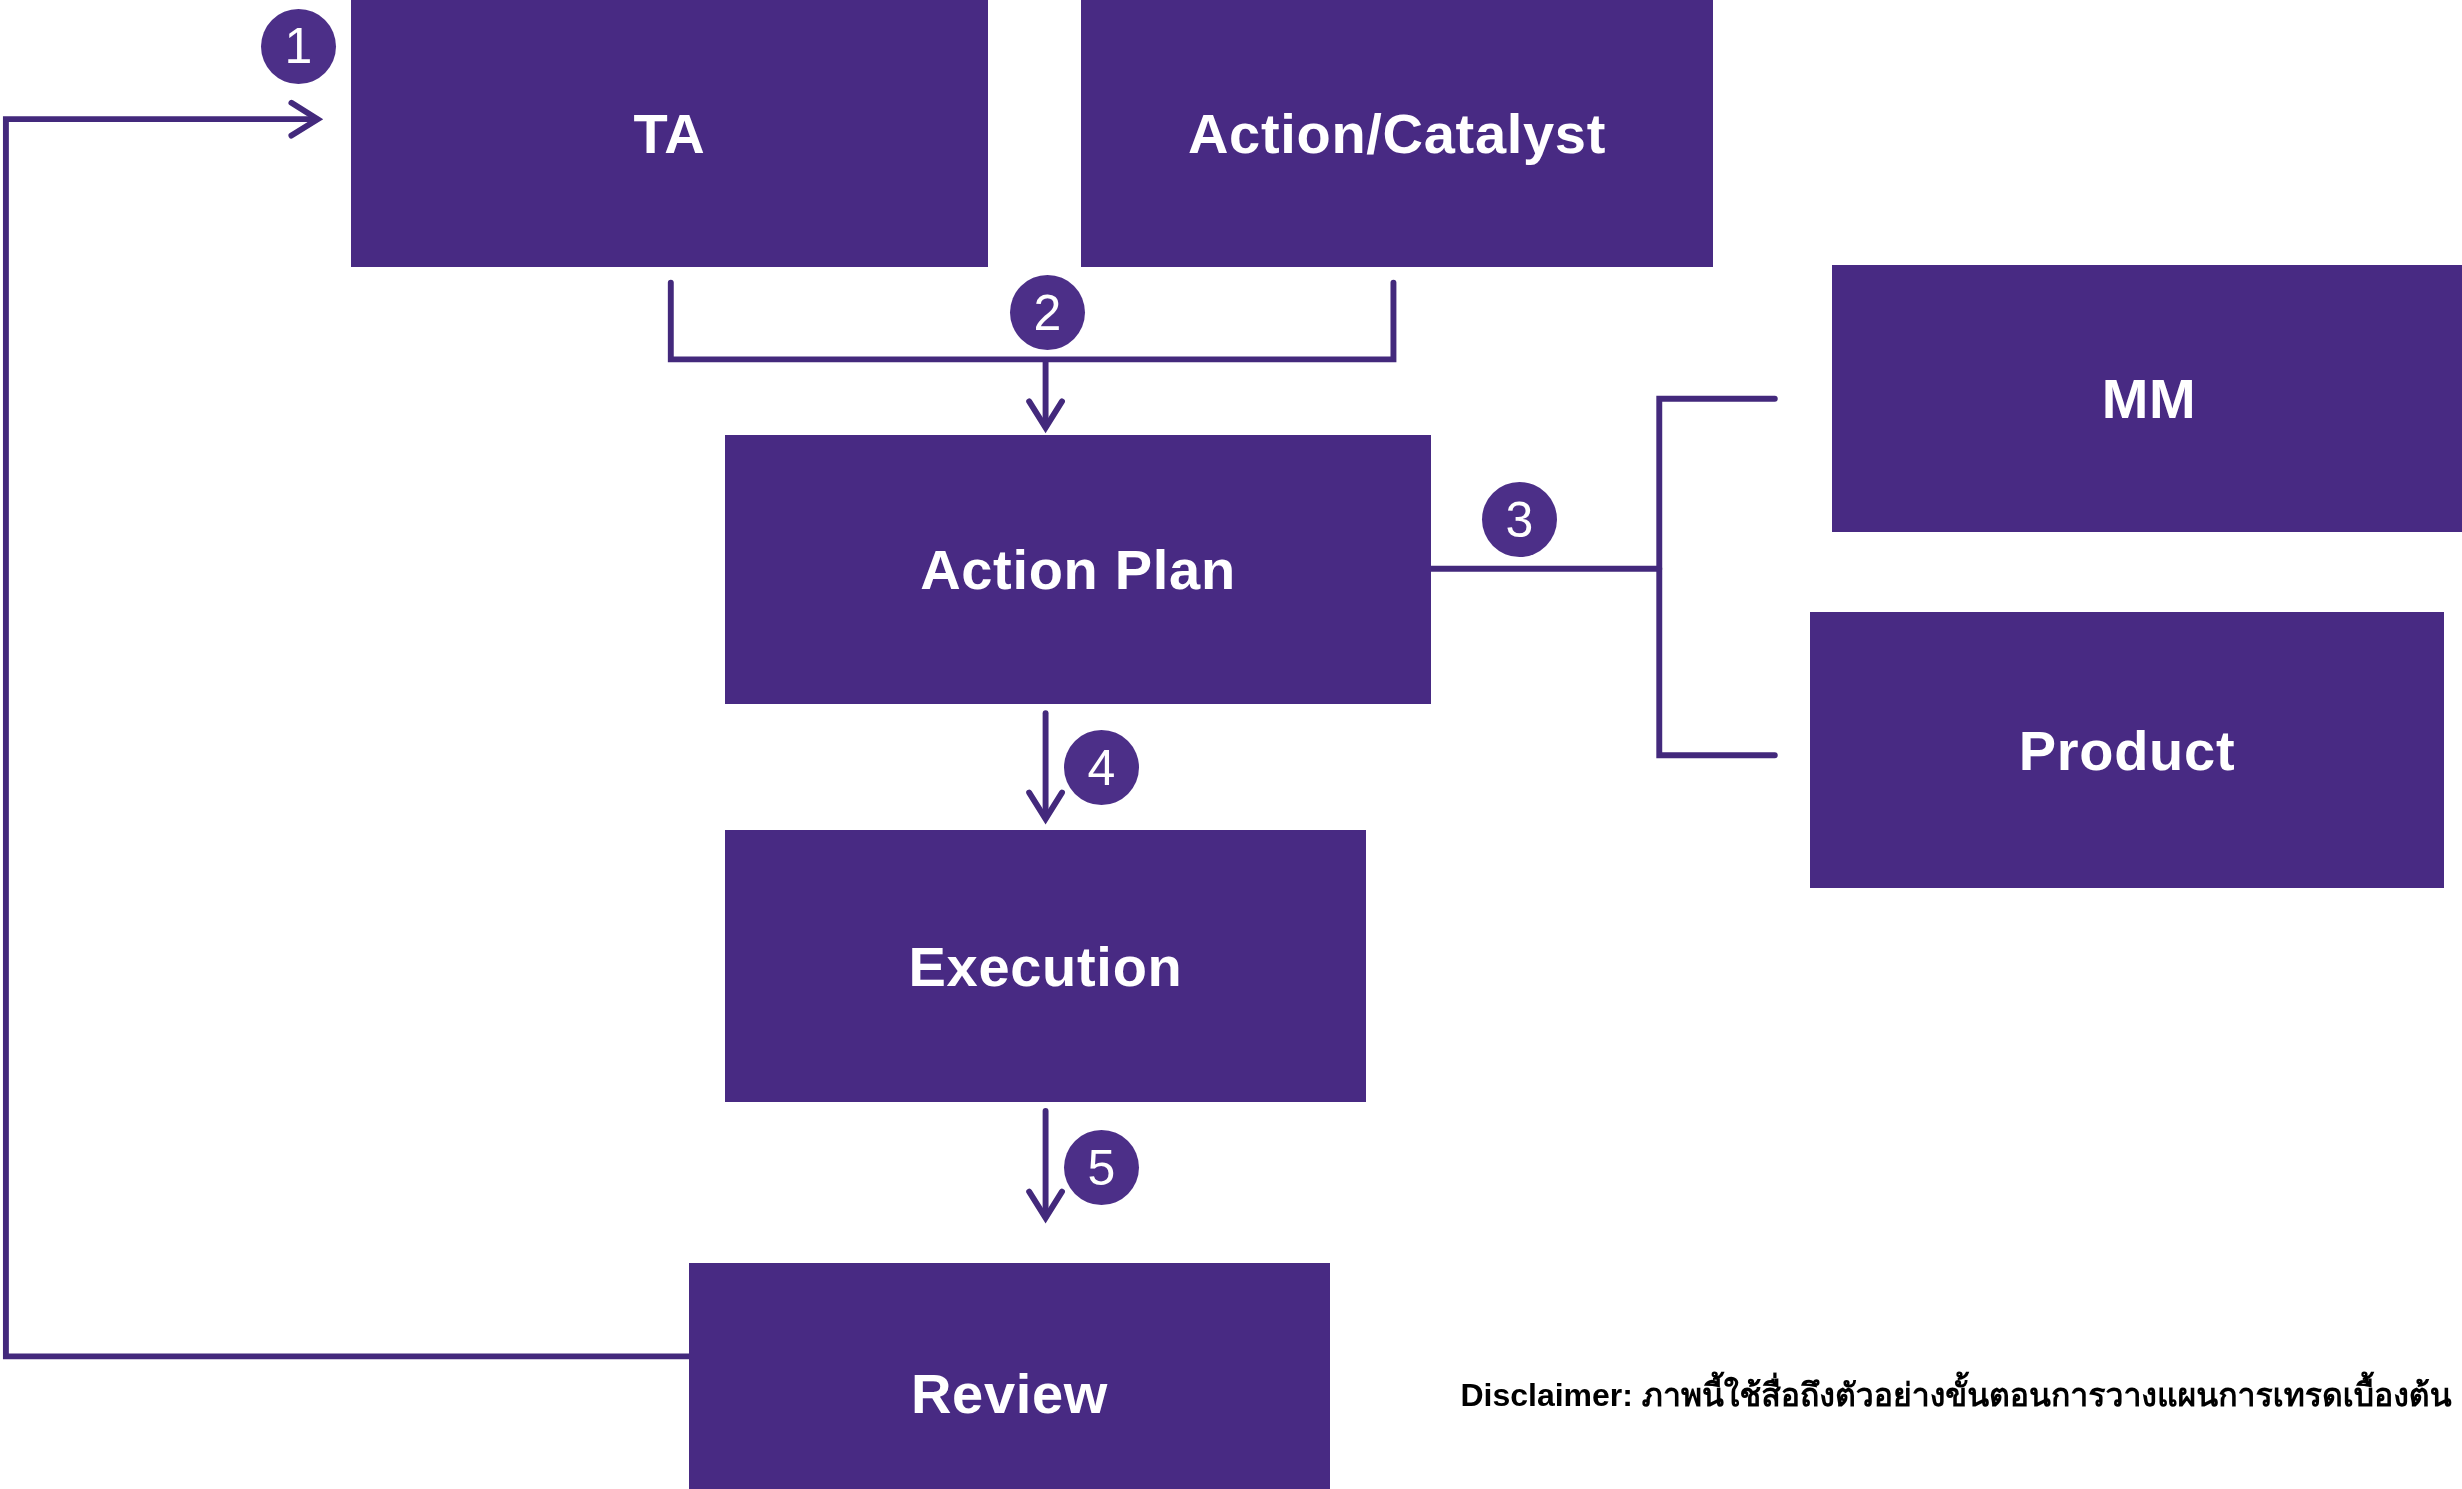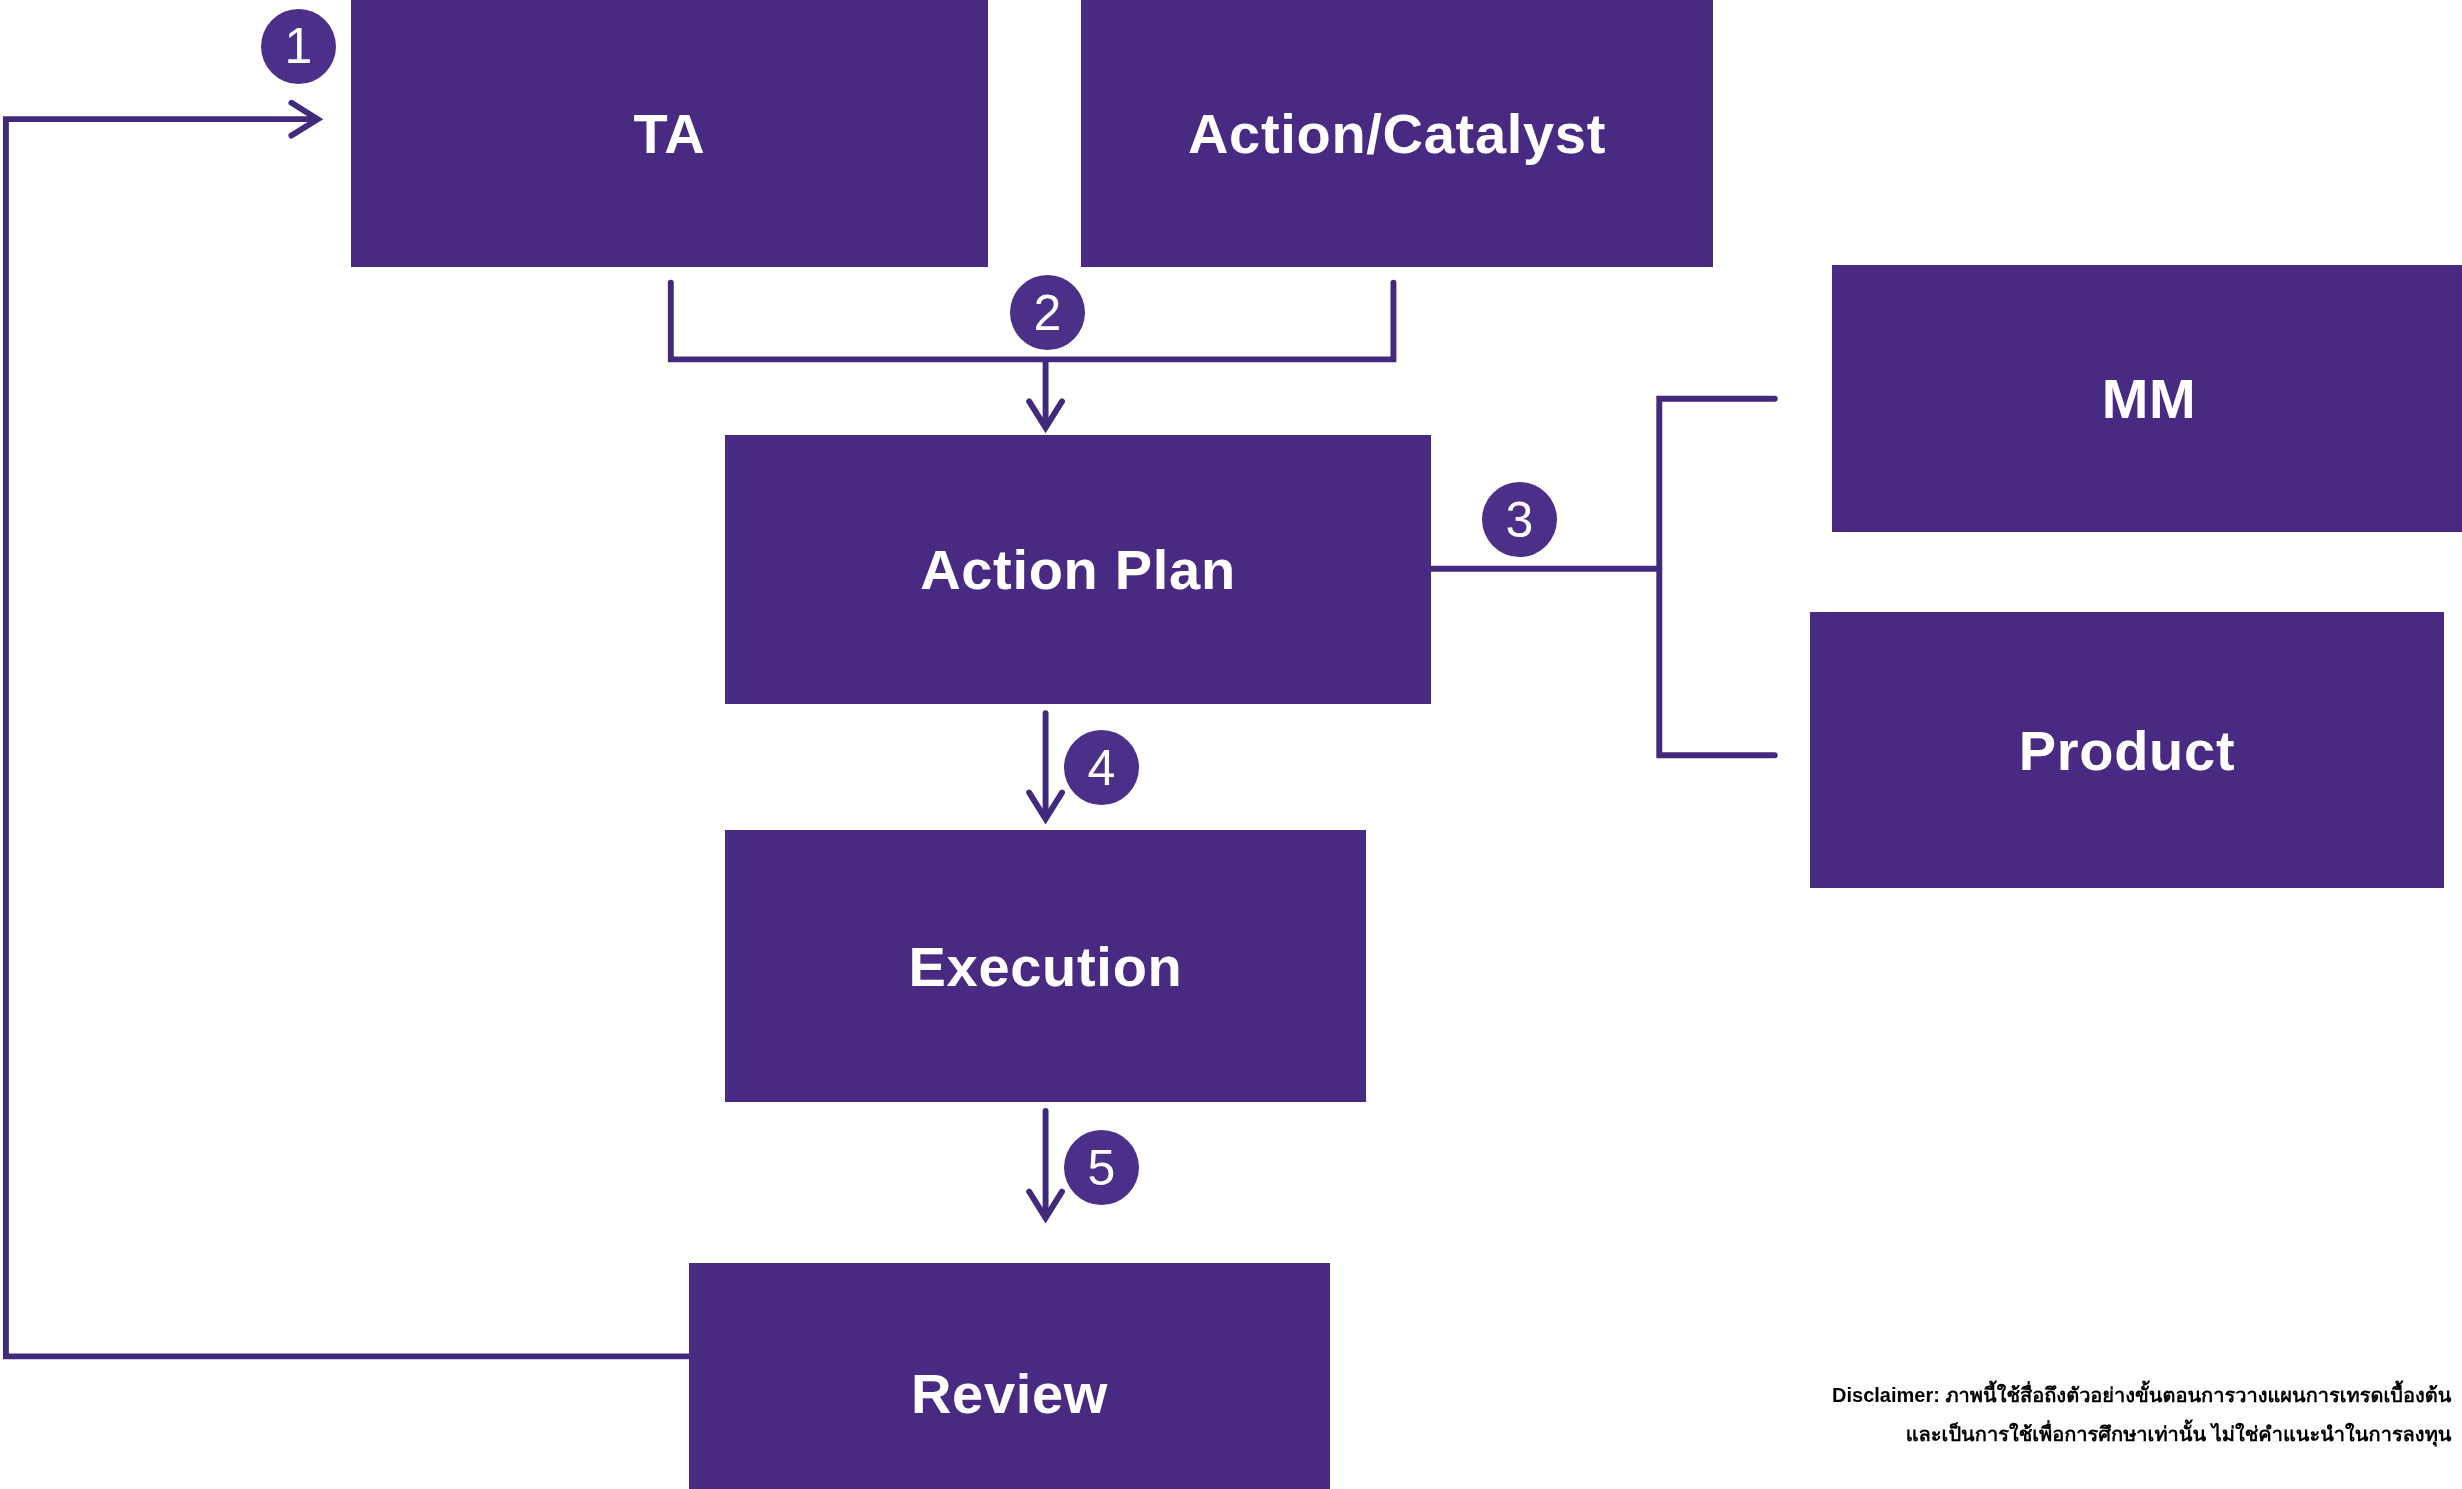--- a/index.html
+++ b/index.html
@@ -63,21 +63,21 @@
     justify-content: center;
     font-size: 50px;
     font-weight: 400;
   }
   .disclaimer {
     position: absolute;
     right: 10.5px;
     top: 1376px;
     text-align: right;
     color: var(--disclaimer-text);
-    font-size: 20px;
+    font-size: 32px;
     line-height: 39px;
     font-weight: 700;
   }
   .disclaimer span { display: block; }
 </style>
 </head>
 <body>
 
 <div class="stage">
 
@@ -146,17 +146,16 @@
   <div class="step-badge" style="left:1064px; top:730px;">
     <span>4</span>
   </div>
 
   <div class="step-badge" style="left:1064px; top:1130px;">
     <span>5</span>
   </div>
 
   <div class="disclaimer">
     <span>Disclaimer: ภาพนี้ใช้สื่อถึงตัวอย่างขั้นตอนการวางแผนการเทรดเบื้องต้น</span>
-    <span>และเป็นการใช้เพื่อการศึกษาเท่านั้น ไม่ใช่คำแนะนำในการลงทุน</span>
   </div>
 
 </div>
 
 
 </body></html>

